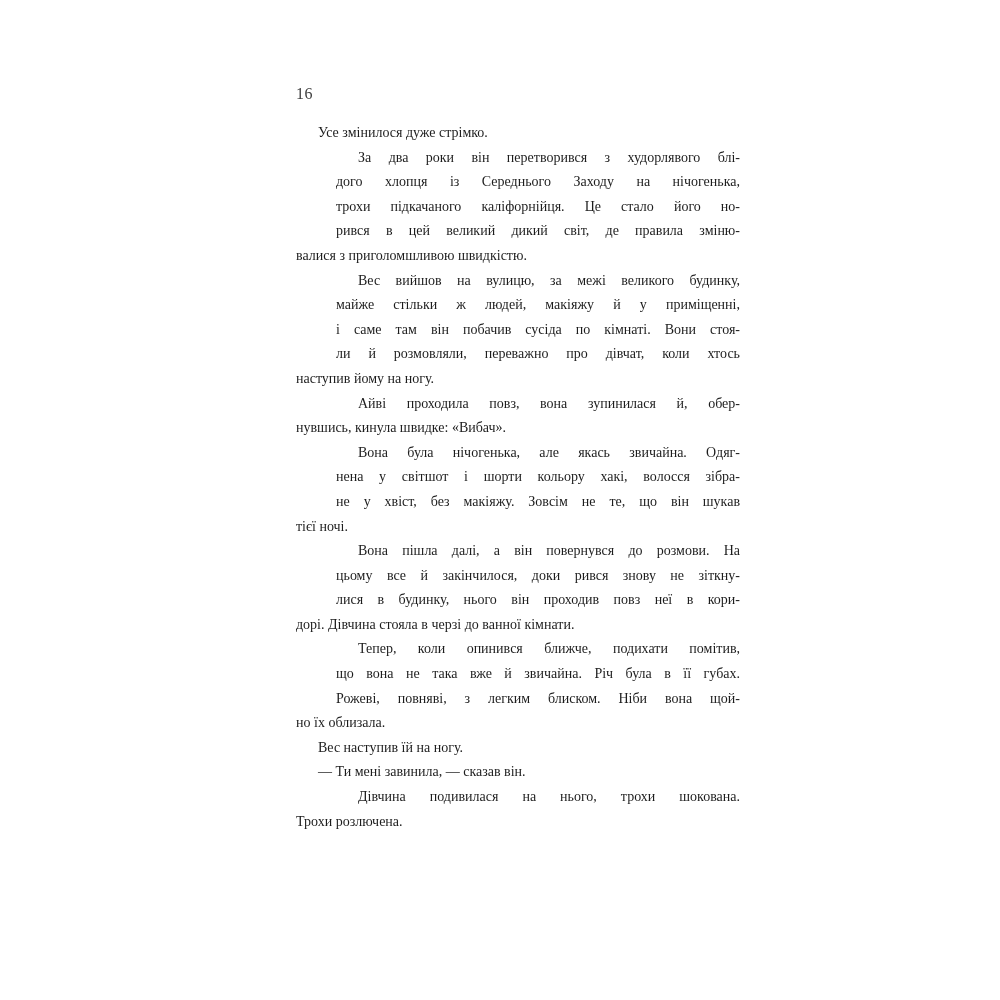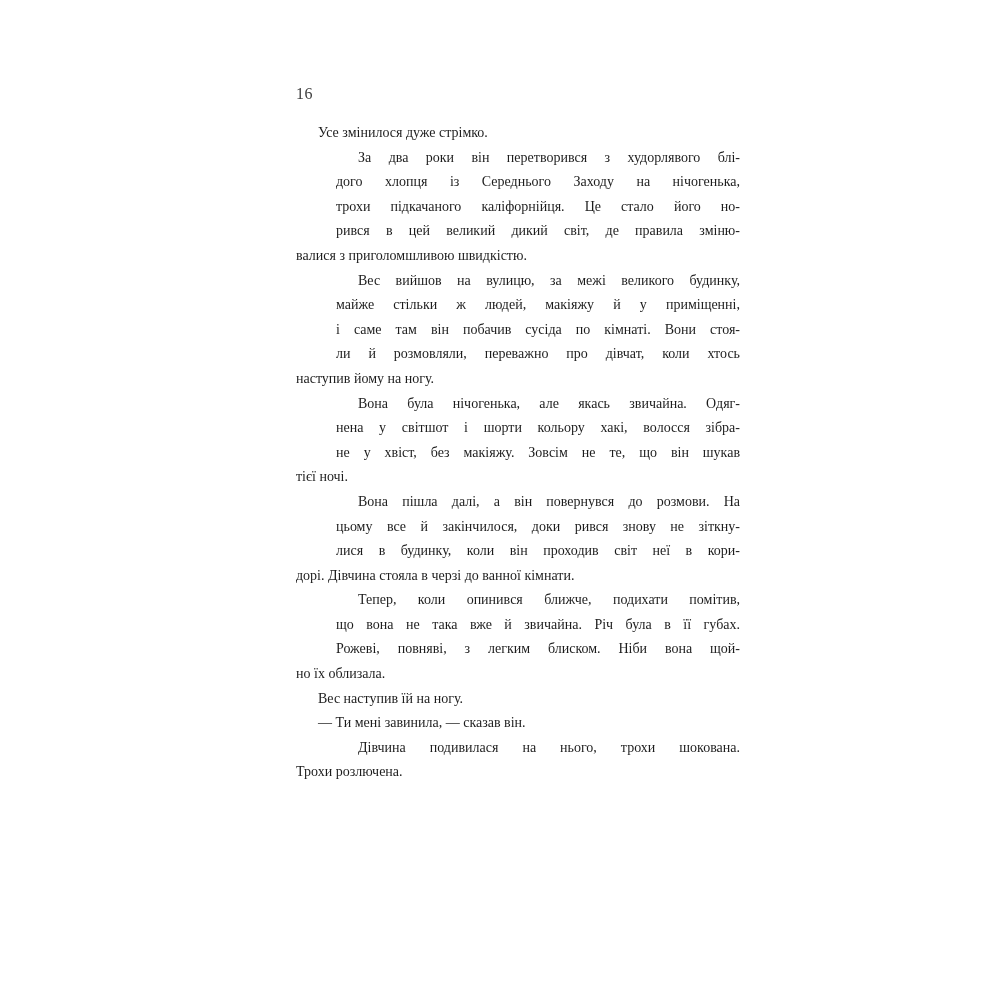--- a/index.html
+++ b/index.html
@@ -75,29 +75,33 @@
         <div class="text-line">валися з приголомшливою швидкістю.</div>
       </div>
       <div class="paragraph">
         <div class="text-line first-line justified">Вес вийшов на вулицю, за межі великого будинку,</div>
         <div class="text-line justified">майже стільки ж людей, макіяжу й у приміщенні,</div>
         <div class="text-line justified">і саме там він побачив сусіда по кімнаті. Вони стоя-</div>
         <div class="text-line justified">ли й розмовляли, переважно про дівчат, коли хтось</div>
         <div class="text-line">наступив йому на ногу.</div>
       </div>
       <div class="paragraph">
+        <div class="text-line first-line justified">Айві проходила повз, вона зупинилася й, обер-</div>
+        <div class="text-line">нувшись, кинула швидке: «Вибач».</div>
+      </div>
+      <div class="paragraph">
         <div class="text-line first-line justified">Вона була нічогенька, але якась звичайна. Одяг-</div>
         <div class="text-line justified">нена у світшот і шорти кольору хакі, волосся зібра-</div>
         <div class="text-line justified">не у хвіст, без макіяжу. Зовсім не те, що він шукав</div>
         <div class="text-line">тієї ночі.</div>
       </div>
       <div class="paragraph">
         <div class="text-line first-line justified">Вона пішла далі, а він повернувся до розмови. На</div>
         <div class="text-line justified">цьому все й закінчилося, доки рився знову не зіткну-</div>
-        <div class="text-line justified">лися в будинку, коли він проходив світ неї в кори-</div>
+        <div class="text-line justified">лися в будинку, нього він проходив повз неї в кори-</div>
         <div class="text-line">дорі. Дівчина стояла в черзі до ванної кімнати.</div>
       </div>
       <div class="paragraph">
         <div class="text-line first-line justified">Тепер, коли опинився ближче, подихати помітив,</div>
         <div class="text-line justified">що вона не така вже й звичайна. Річ була в її губах.</div>
         <div class="text-line justified">Рожеві, повняві, з легким блиском. Ніби вона щой-</div>
         <div class="text-line">но їх облизала.</div>
       </div>
       <div class="paragraph">
         <div class="text-line first-line">Вес наступив їй на ногу.</div>

